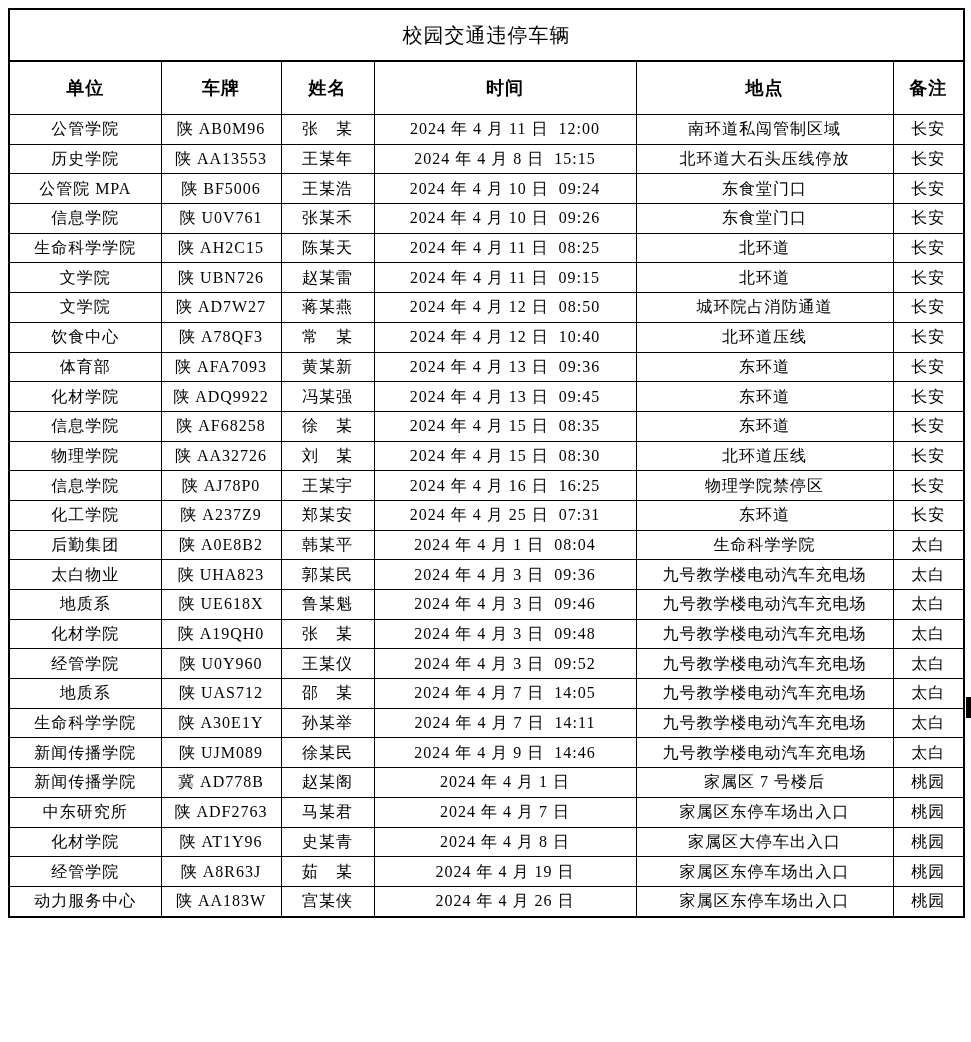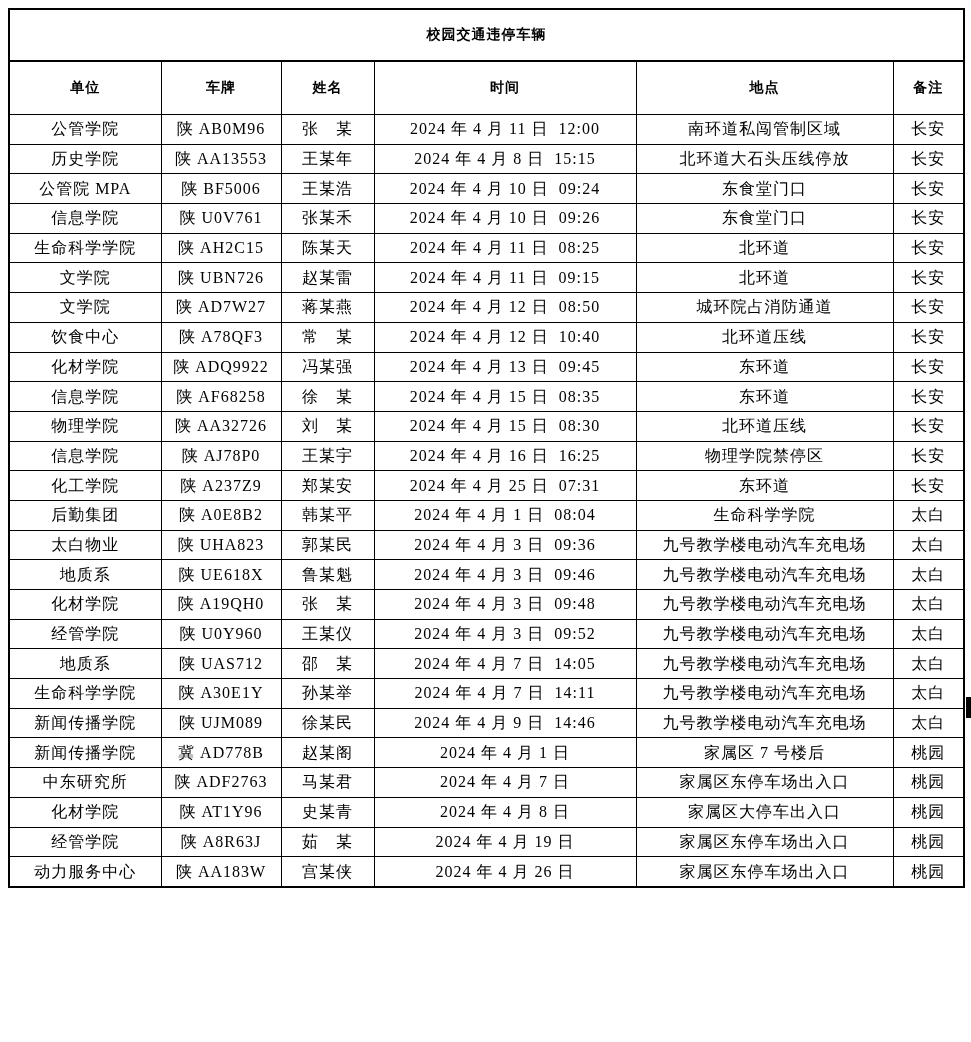--- a/index.html
+++ b/index.html
@@ -29,29 +29,29 @@
     border: 1px solid #000000;
     text-align: center;
     vertical-align: middle;
     padding: 0 2px;
     overflow: hidden;
   }
   .title-cell {
     height: 50px;
     border-bottom: 2px solid #000000 !important;
     font-family: "Liberation Sans", sans-serif;
-    font-weight: bold;
-    font-size: 14px;
+    font-weight: normal;
+    font-size: 20px;
     letter-spacing: 1px;
   }
   th.col-header {
     height: 52px;
     font-family: "Liberation Sans", sans-serif;
     font-weight: bold;
-    font-size: 14px;
+    font-size: 18px;
     letter-spacing: 1px;
     border-bottom: 2px solid #000000;
   }
   table.violations tbody td {
     height: 28.7px;
     font-size: 16px;
     letter-spacing: 1px;
     line-height: 1;
   }
   td.col-time { white-space: pre; letter-spacing: 0.5px; }
@@ -149,20 +149,28 @@
       </tr>
       <tr>
         <td class="col-unit">饮食中心</td>
         <td class="col-plate">陕 A78QF3</td>
         <td class="col-name">常　某</td>
         <td class="col-time">2024 年 4 月 12 日  10:40</td>
         <td class="col-location">北环道压线</td>
         <td class="col-remark">长安</td>
       </tr>
       <tr>
+        <td class="col-unit">体育部</td>
+        <td class="col-plate">陕 AFA7093</td>
+        <td class="col-name">黄某新</td>
+        <td class="col-time">2024 年 4 月 13 日  09:36</td>
+        <td class="col-location">东环道</td>
+        <td class="col-remark">长安</td>
+      </tr>
+      <tr>
         <td class="col-unit">化材学院</td>
         <td class="col-plate">陕 ADQ9922</td>
         <td class="col-name">冯某强</td>
         <td class="col-time">2024 年 4 月 13 日  09:45</td>
         <td class="col-location">东环道</td>
         <td class="col-remark">长安</td>
       </tr>
       <tr>
         <td class="col-unit">信息学院</td>
         <td class="col-plate">陕 AF68258</td>

